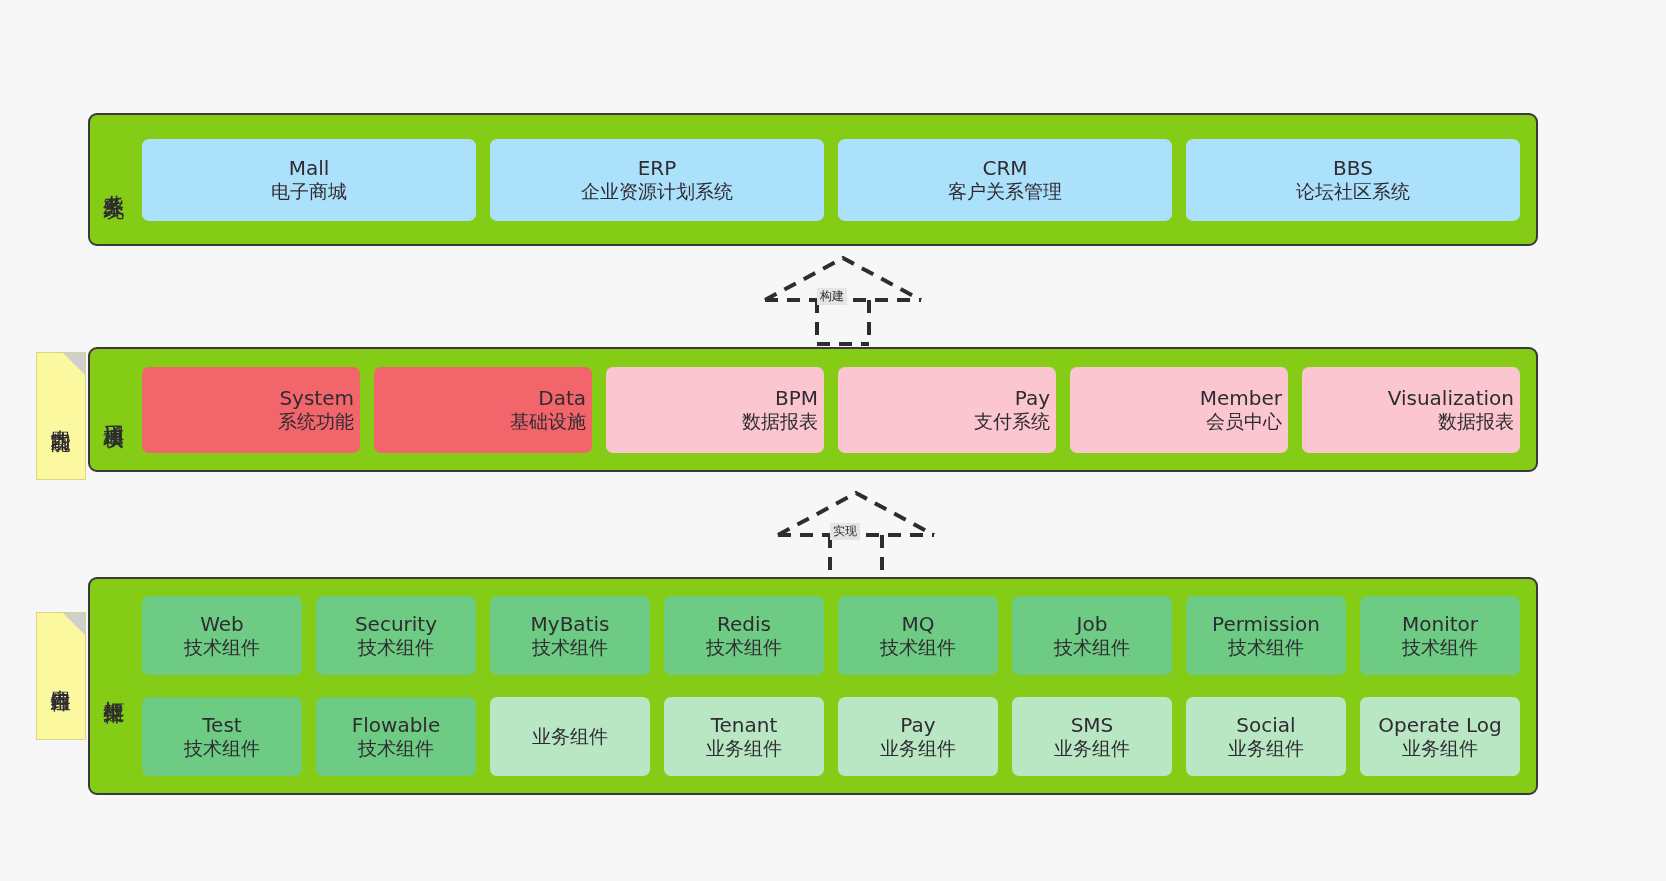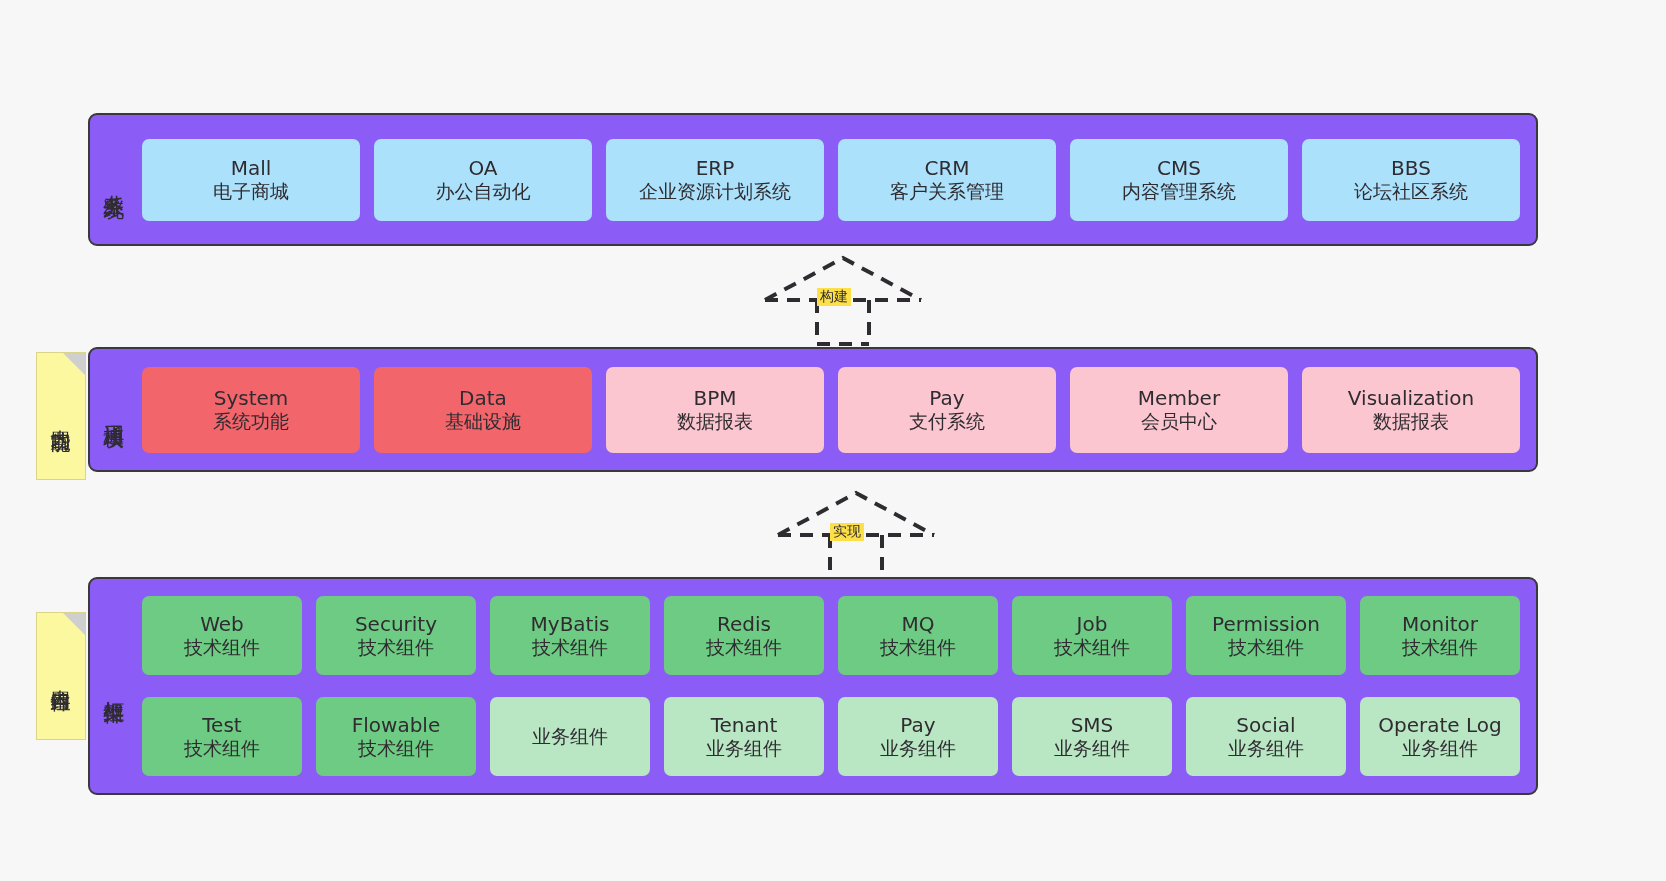--- a/index.html
+++ b/index.html
@@ -12,21 +12,21 @@
     height: 881px;
     position: relative;
     font-family: "DejaVu Sans", "Liberation Sans", sans-serif;
     overflow: hidden;
   }
 
   
   .tier {
     position: absolute;
     box-sizing: border-box;
-    background: #8b5cf6;
+    background: #84cc16;
     border: 2.5px solid #3b383d;
     border-radius: 9px;
     display: flex;
     align-items: stretch;
   }
   .tier-label {
     width: 46px;
     flex: 0 0 46px;
     display: flex;
     align-items: center;
@@ -70,21 +70,21 @@
     justify-content: center;
     text-align: center;
     color: #2f2c31;
     line-height: 1.22;
     padding: 4px 6px;
   }
   .card .c-title { font-size: 20px; }
   .card .c-sub   { font-size: 19px; }
 
   .tier-biz .card     { height: 82px; background: #ace1fb; }
-  .tier-common .card  { height: 86px; background: #fbc6cf; }
+  .tier-common .card  { height: 86px; background: #fbc6cf; align-items: flex-end; }
   .tier-common .card.accent { background: #f2656b; }
   .tier-frame .card   { height: 79px; background: #6ecb83; }
   .tier-frame .card.light { background: #b9e7c4; }
 
   
   .note {
     position: absolute;
     box-sizing: border-box;
     background: #fbf8a0;
     border: 1px solid #d9d487;
@@ -108,52 +108,44 @@
     border-left: 22px solid transparent;
     border-top: 22px solid #cfcfcf;
   }
 
   
   .connector {
     position: absolute;
   }
   .connector .conn-label {
     position: absolute;
-    font-size: 14px;
-    color: #2f2c31;
-    background: #fde047;
+    font-size: 12px;
+    color: #2f2c31;
+    background: #e5e5e5;
     padding: 0 3px;
     white-space: nowrap;
   }
 </style>
 </head>
 <body>
 
 <div class="tier tier-biz" style="left:88px; top:113px; width:1450px; height:133px;">
   <div class="tier-label">业务系统</div>
   <div class="tier-body">
     <div class="card">
       <span class="c-title">Mall</span>
       <span class="c-sub">电子商城</span>
     </div>
     <div class="card">
-      <span class="c-title">OA</span>
-      <span class="c-sub">办公自动化</span>
-    </div>
-    <div class="card">
       <span class="c-title">ERP</span>
       <span class="c-sub">企业资源计划系统</span>
     </div>
     <div class="card">
       <span class="c-title">CRM</span>
       <span class="c-sub">客户关系管理</span>
-    </div>
-    <div class="card">
-      <span class="c-title">CMS</span>
-      <span class="c-sub">内容管理系统</span>
     </div>
     <div class="card">
       <span class="c-title">BBS</span>
       <span class="c-sub">论坛社区系统</span>
     </div>
   </div>
 </div>
 
 <div class="connector" style="left:755px; top:252px; width:180px; height:95px;">
   <svg width="180" height="95" viewBox="0 0 180 95">

